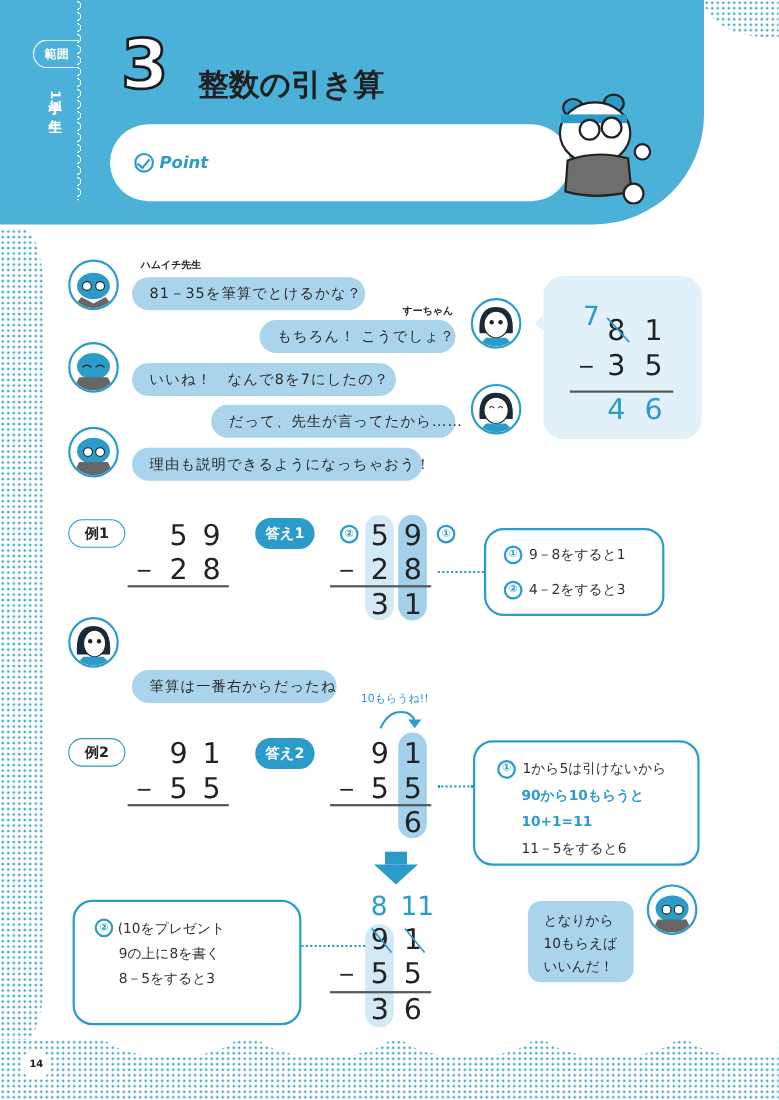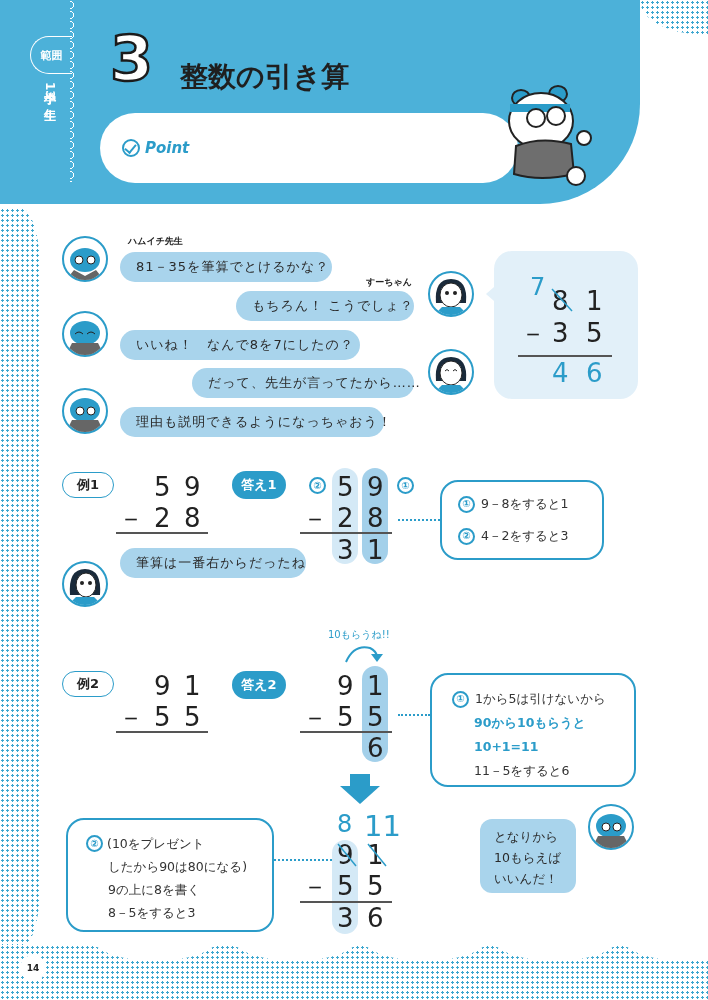--- a/index.html
+++ b/index.html
@@ -18,21 +18,21 @@
     background: #4cb1d9; border-bottom-right-radius: 100px;
   }
   .dots-top { position: absolute; left: 640px; top: 0; width: 68px; height: 34px; border-bottom-left-radius: 60px 34px; }
   .dots-left { position: absolute; left: 0; top: 208px; width: 40px; height: 740px; border-top-right-radius: 20px 60px; border-bottom-right-radius: 20px 60px; }
   .dots-bottom { position: absolute; left: 0; top: 945px; width: 708px; height: 55px; }
   .wave-mask { position: absolute; top: 935px; width: 130px; height: 26px; background: #fff; border-radius: 0 0 65px 65px / 0 0 26px 26px; }
 
   .vwave { position: absolute; left: 70px; top: 0; width: 8px; height: 182px;
     background-image: radial-gradient(circle at 0 50%, transparent 3px, #fff 3px, #fff 4px, transparent 4px);
     background-size: 8px 10px; }
-  .range-tag { position: absolute; left: 30px; top: 36px; width: 42px; height: 38px; border: 1.5px solid #fff; border-right: none; border-radius: 20px 0 0 20px; color: #fff; font-size: 11px; font-weight: bold; display: flex; align-items: center; justify-content: center; }
+  .range-tag { position: absolute; left: 30px; top: 36px; width: 42px; height: 26px; border: 1.5px solid #fff; border-right: none; border-radius: 20px 0 0 20px; color: #fff; font-size: 11px; font-weight: bold; display: flex; align-items: center; justify-content: center; }
   .grade { position: absolute; left: 42px; top: 82px; width: 16px; color: #fff; font-size: 12px; font-weight: bold; line-height: 16px; text-align: center; writing-mode: vertical-rl; }
 
   .chapter-num { position: absolute; left: 110px; top: 28px; font-size: 62px; font-weight: bold; color: #fff; -webkit-text-stroke: 2.5px #1b1b1b; font-family: "DejaVu Sans", sans-serif; line-height: 1; }
   .title { position: absolute; left: 180px; top: 58px; font-size: 28px; font-weight: bold; color: #1f1f1f; }
 
   .point-bar { position: absolute; left: 100px; top: 113px; width: 418px; height: 70px; background: #fff; border-radius: 35px; display: flex; align-items: center; padding-left: 22px; }
   .point-icon { width: 18px; height: 18px; border: 2.5px solid #2b9cc9; border-radius: 50%; position: relative; margin-right: 5px; }
   .point-icon::after { content: ""; position: absolute; left: 3px; top: 1px; width: 5px; height: 9px; border-right: 2.5px solid #2b9cc9; border-bottom: 2.5px solid #2b9cc9; transform: rotate(40deg); }
   .point-label { color: #2b9cc9; font-weight: bold; font-style: italic; font-size: 15px; margin-right: 10px; }
   .point-text { font-size: 14px; color: #333; letter-spacing: 0.5px; }
@@ -205,21 +205,21 @@
 
 <div class="avatar" style="left:62px;top:561px">
   <svg width="42" height="42" viewBox="0 0 42 42">
       <path d="M6 32 Q4 6 21 6 Q38 6 36 32Z" fill="#1a2a3a"></path>
       <ellipse cx="22" cy="22" rx="10" ry="12" fill="#fff" stroke="#222"></ellipse>
       <circle cx="18" cy="20" r="2" fill="#222"></circle>
       <circle cx="26" cy="20" r="2" fill="#222"></circle>
       <path d="M4 42 L12 34 L30 34 L38 42Z" fill="#2b9cc9"></path>
     </svg>
 </div>
-<div class="bubble" style="left:120px;top:548px;width:186px">筆算は一番右からだったね</div>
+<div class="bubble" style="left:120px;top:609px;width:186px">筆算は一番右からだったね</div>
 
 <div class="tag-outline" style="left:62px;top:671px;width:52px">例2</div>
 <div class="digit" style="left:154px;top:673px">9</div>
 <div class="digit" style="left:184px;top:673px">1</div>
 <div class="digit" style="left:118px;top:704px">－</div>
 <div class="digit" style="left:154px;top:704px">5</div>
 <div class="digit" style="left:184px;top:704px">5</div>
 <div class="rule" style="left:116px;top:731px;width:92px"></div>
 
 <div class="tag-fill" style="left:232px;top:671px;width:54px">答え2</div>
@@ -248,41 +248,40 @@
   <div style="padding-left:22px">11－5をすると6</div>
 </div>
 
 <svg style="position:absolute;left:340px;top:774px" width="40" height="30">
     <rect x="10" y="0" width="20" height="12" fill="#2b9cc9"></rect>
     <path d="M0 12 L40 12 L20 30Z" fill="#2b9cc9"></path>
   </svg>
 
 <div class="col-hl hl-light" style="left:332px;top:840px;height:94px"></div>
 <div class="digit blue" style="left:337px;top:812px;font-size:24px">8</div>
-<div class="digit blue" style="left:364px;top:812px;font-size:29px">11</div>
+<div class="digit blue" style="left:364px;top:812px;font-size:24px">11</div>
 <div class="digit" style="left:337px;top:842px">9</div>
 <div class="digit" style="left:367px;top:842px">1</div>
 <svg style="position:absolute;left:334px;top:840px" width="60" height="30">
     <line x1="4" y1="4" x2="22" y2="26" stroke="#2b9cc9" stroke-width="1.5"></line>
     <line x1="34" y1="4" x2="52" y2="26" stroke="#2b9cc9" stroke-width="1.5"></line>
   </svg>
 <div class="digit" style="left:302px;top:873px">－</div>
 <div class="digit" style="left:337px;top:873px">5</div>
 <div class="digit" style="left:367px;top:873px">5</div>
 <div class="rule" style="left:300px;top:901px;width:92px"></div>
 <div class="digit" style="left:337px;top:905px">3</div>
 <div class="digit" style="left:367px;top:905px">6</div>
 <div class="dotline" style="left:274px;top:859px;width:58px"></div>
 
 <div class="note-box" style="left:66px;top:818px;width:208px;height:114px;padding:12px 0 0 18px;line-height:23px">
   <div class="note-line" style="height:23px">
       <span class="circ" style="position:static;margin-right:4px">②</span>
       <span>(10をプレゼント</span>
     </div>
-  <div style="padding-left:22px">したから90は80になる)</div>
   <div style="padding-left:22px">9の上に8を書く</div>
   <div style="padding-left:22px">8－5をすると3</div>
 </div>
 
 <div style="position:absolute;left:480px;top:819px;width:96px;height:74px;background:#a9d4ec;border-radius:12px;padding:7px 0 0 14px;font-size:12.5px;line-height:21px;color:#2a2a2a">
   <div>となりから</div>
   <div>10もらえば</div>
   <div>いいんだ！</div>
 </div>
 <div class="avatar" style="left:588px;top:804px">

